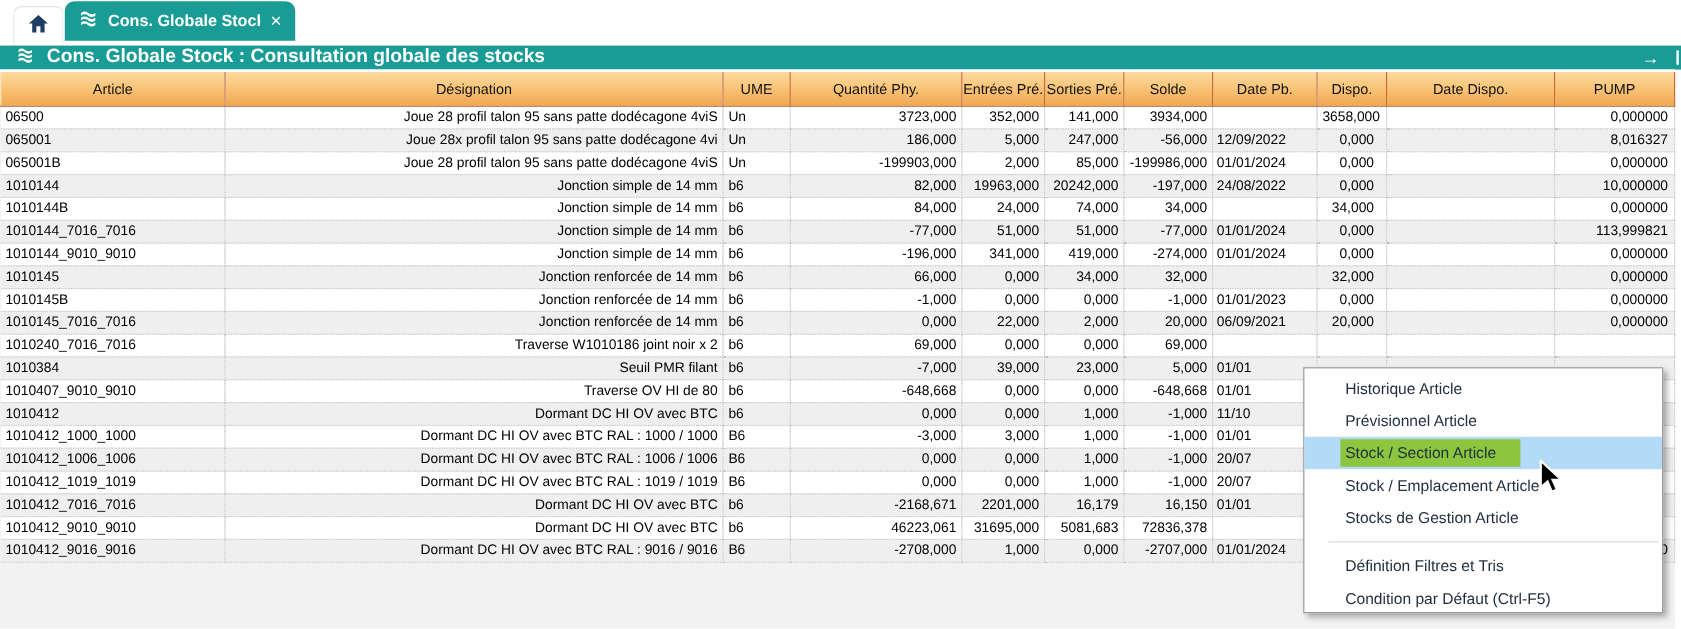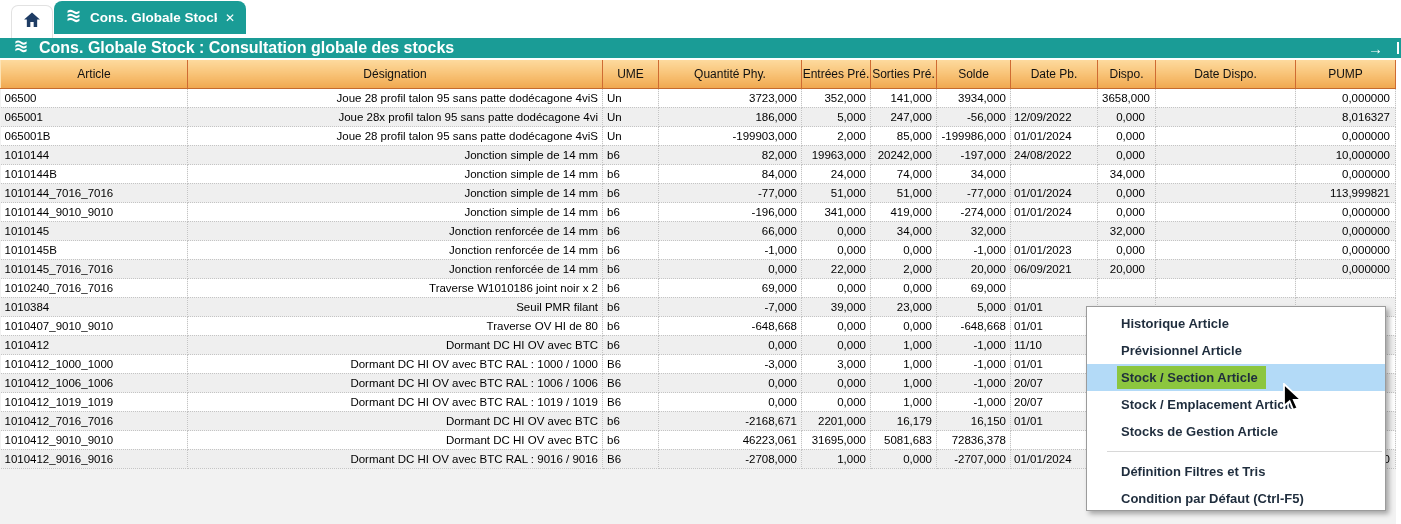--- a/index.html
+++ b/index.html
@@ -45,25 +45,25 @@
   td.c2 { text-align:left;margin-left:28px; }
   td.c3,td.c4,td.c5,td.c6 { text-align:right; }
   td.c7 { text-align:left; padding-left:3px; }
   td.c8 { text-align:right; padding-right:10px; }
   td.c9 { text-align:left; }
   td.c10 { text-align:right; padding-right:5px; }
 
   
   .context-menu { position:absolute; left:1086px; top:306px; width:300px; height:205px;
                   background:#ffffff; border:1px solid #9b9b9b; box-shadow:3px 3px 5px rgba(0,0,0,.32);
-                  padding:3px 0; z-index:10;font-weight:bold; }
+                  padding:3px 0; z-index:10; }
   .menu-item { height:27px; line-height:27px; padding-left:34px; font-size:13px; color:#1f2d3d;
                white-space:nowrap; }
   .menu-item.hover { background:var(--hover-blue); }
-  .menu-item.hover .green { background:var(--green); padding:4px 8px 4px 4px; margin-left:-4px;text-align:center; }
+  .menu-item.hover .green { background:var(--green); padding:4px 20px 4px 4px; margin-left:-4px;text-align:center; }
   .menu-sep { height:1px; background:#d8d8d8; margin:6px 3px 6px 20px; }
 
   
   .cursor { position:absolute; left:1281px; top:383px; z-index:20; }
 </style>
 </head>
 <body>
 
 <div class="app" style="--teal:#1a9c96; --sel-blue:#a8cae8; --hover-blue:#b3daf7; --green:#8cc63f;">
 

